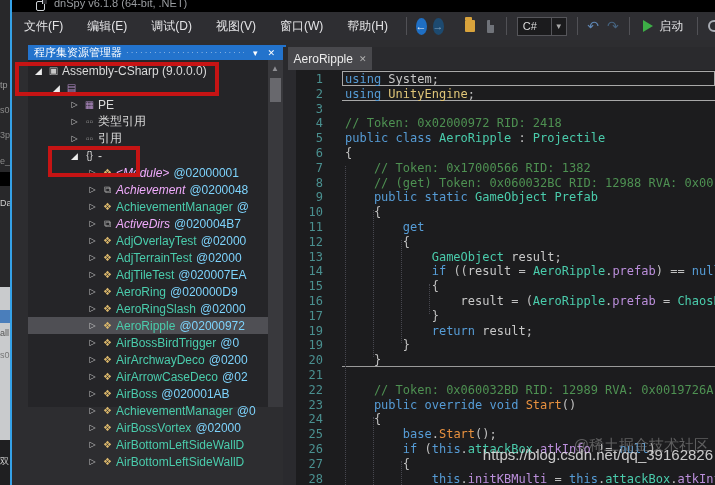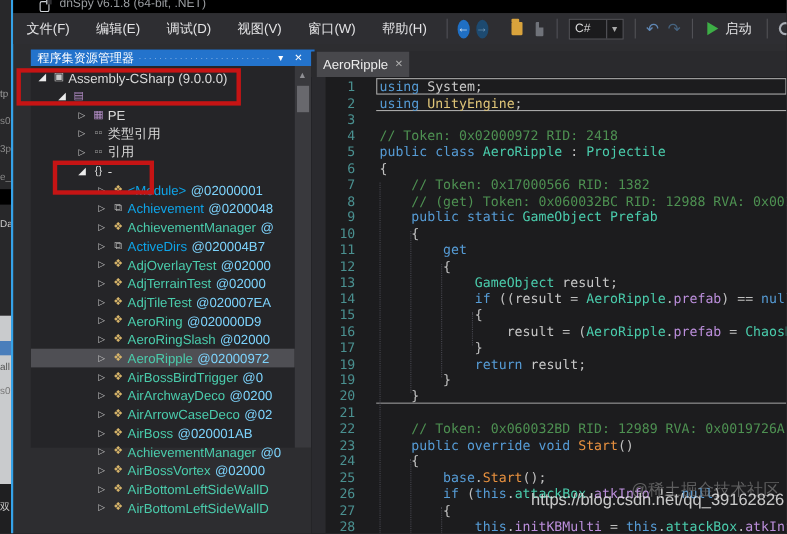--- a/index.html
+++ b/index.html
@@ -54,21 +54,21 @@
   #explorer-dots { flex:1; overflow:hidden; color:rgba(255,255,255,.55); font-size:8px; letter-spacing:2px; white-space:nowrap; margin:0 4px; }
   .hdr-btn { color:#fff; font-size:9px; padding:0 5px; }
   #tree { position:absolute; left:0; top:15px; width:240px; height:415px; overflow:hidden; padding-top:2px; }
   .trow { height:17px; display:flex; align-items:center; white-space:nowrap; overflow:hidden; font-size:12px; }
   .trow.sel { background:#4f4f54; }
   .texp { width:13px; font-size:8px; color:#c8c8c8; text-align:center; flex:none; }
   .texp.exp { font-size:9px; color:#ececec; }
   .tico { width:17px; flex:none; font-size:10px; text-align:center; }
   .tname { margin-right:4px; }
   .ttoken { color:#7dd3fc; }
-  .c-teal { color:#4accac; } .c-tan { color:#0ea5e9; } .c-purple { color:#c586c0; } .c-white { color:#dadada; }
+  .c-teal { color:#4accac; } .c-tan { color:#f0abfc;font-style:italic; } .c-purple { color:#c586c0; } .c-white { color:#dadada; }
   #tree-scrollbar { position:absolute; right:3px; top:15px; width:15px; bottom:0; background:#39393d; }
   #tree-scroll-up { position:absolute; top:4px; left:3px; color:#8f8f94; font-size:8px; }
   #tree-scroll-thumb { position:absolute; top:18px; left:2px; width:11px; height:24px; background:#68686d; }
 
   
   #editor { left:283px; top:47px; width:432px; height:438px; background:#2D2D30; z-index:3; }
   #tabbar { position:absolute; left:0; top:0; width:432px; height:23px; background:#2a2a2d; }
   #tab-active { position:absolute; left:5px; top:0; width:84px; height:23px; background:#48484c; display:flex; align-items:center; justify-content:center; gap:6px; }
   #tab-label { color:#ececec; font-size:12px; }
   #tab-close { color:#b0b0b0; font-size:9px; }

